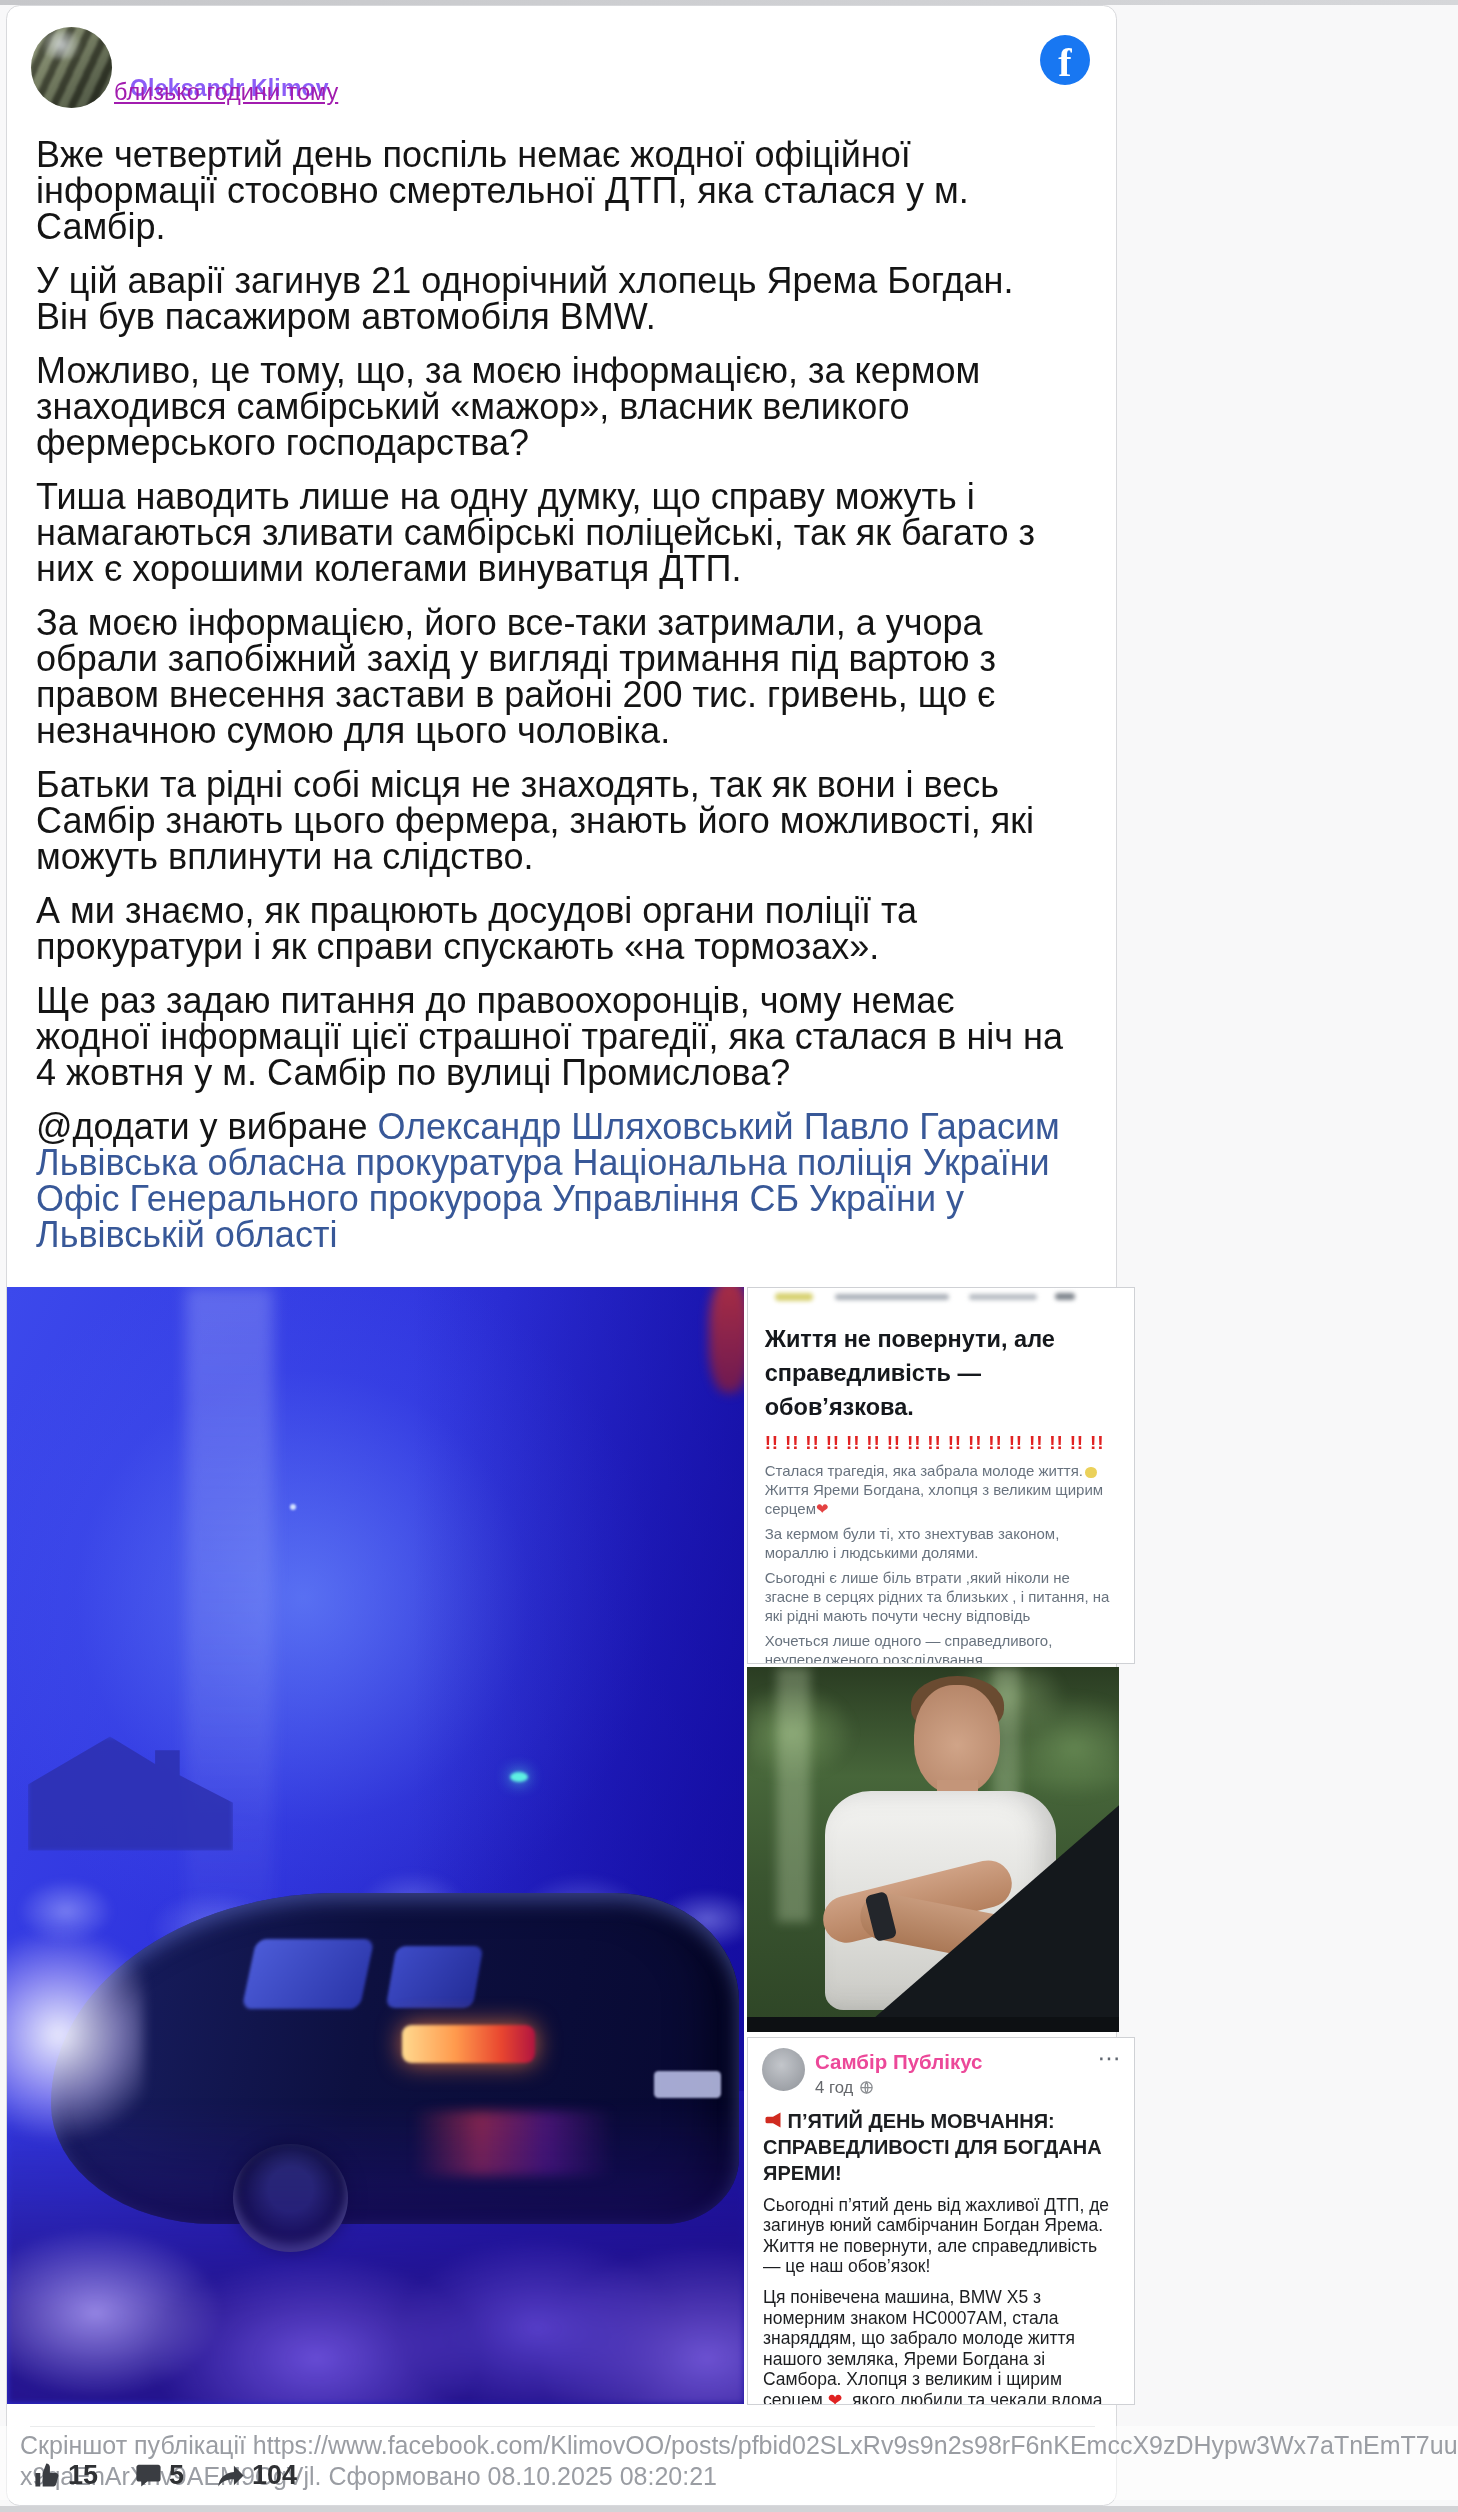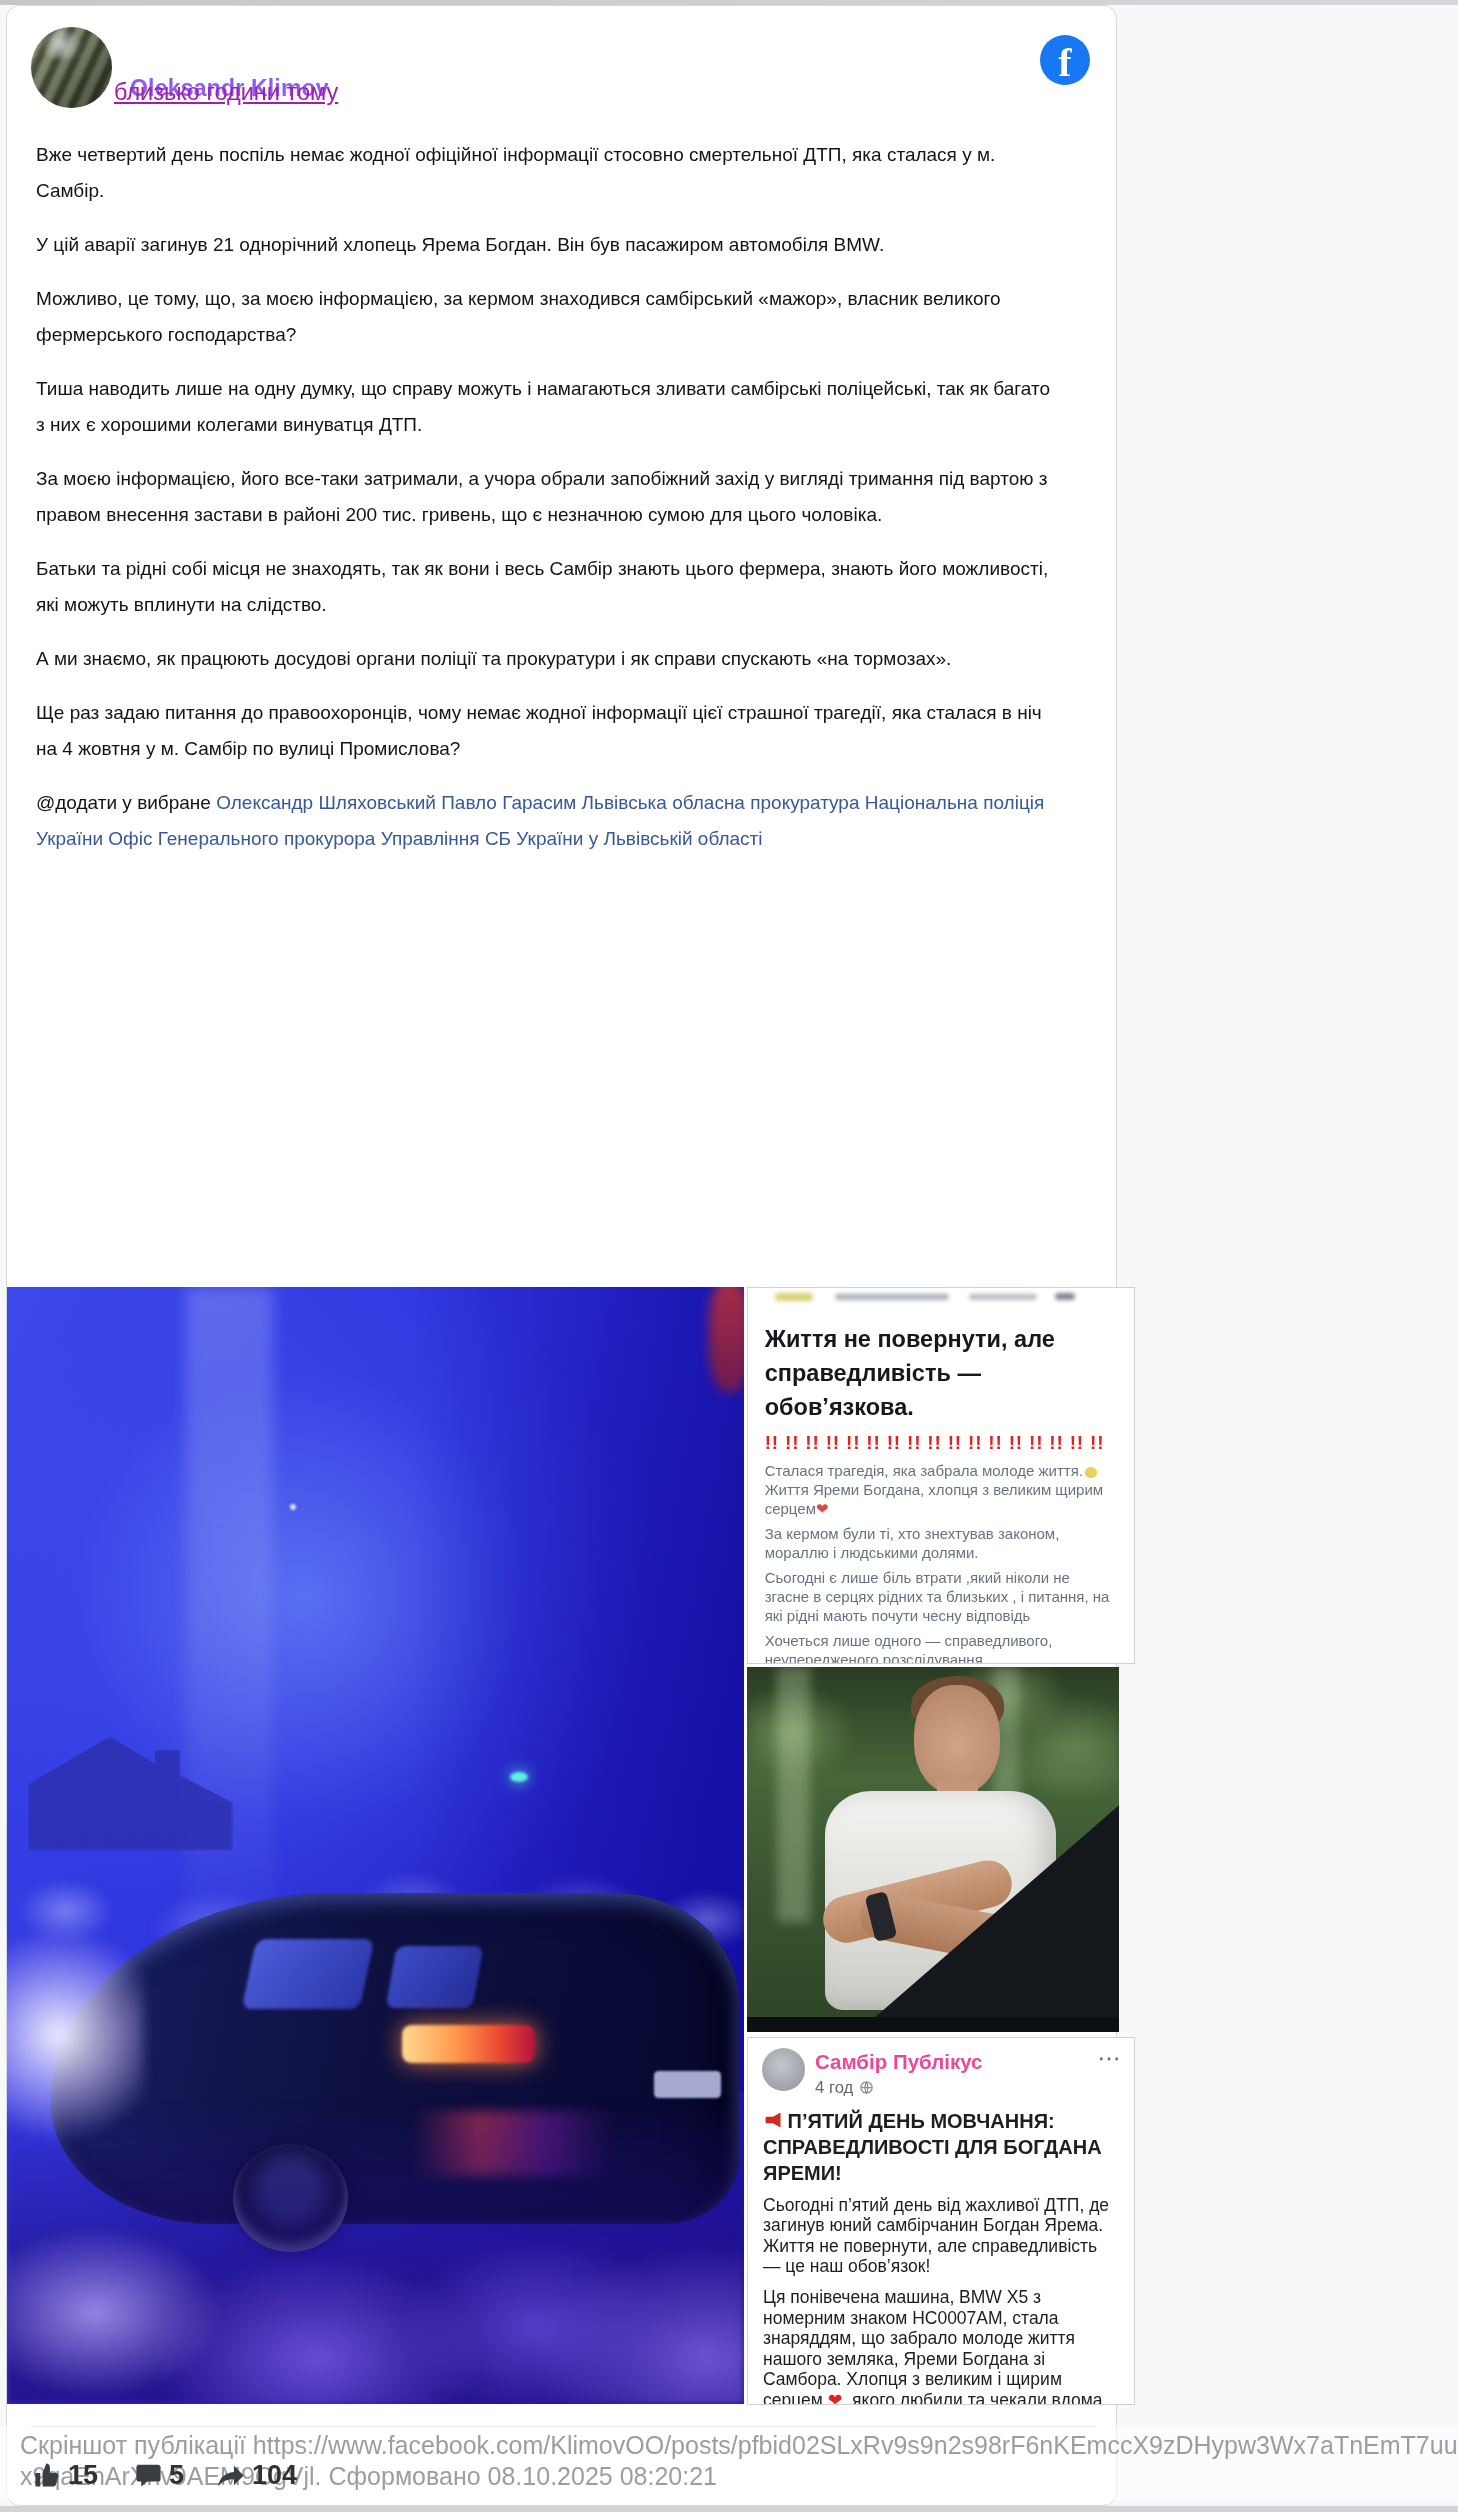--- a/index.html
+++ b/index.html
@@ -19,21 +19,21 @@
           filter:blur(1.5px);}
   .avatar:after{content:"";position:absolute;left:8%;top:6%;width:60%;height:34%;border-radius:50%;
           background:radial-gradient(circle,rgba(225,230,235,.8),transparent 70%);filter:blur(2.3px);}
   .author{position:absolute;left:123px;top:33px;font-size:23px;font-weight:bold;color:#8b5cf6;letter-spacing:0.2px;margin-top:36px;}
   .timestamp{position:absolute;left:107px;top:73px;font-size:23.5px;color:#a21caf;text-decoration:underline;}
   .fb-logo{position:absolute;left:1033px;top:29px;width:50px;height:50px;border-radius:50%;
            background:#1877F2;display:flex;align-items:flex-end;justify-content:center;overflow:hidden;}
   .fb-logo span{color:#fff;font-weight:bold;font-size:40px;line-height:44px;font-family:"Liberation Serif",serif;}
 
   
-  .bodytext{position:absolute;left:29px;top:131px;width:1027px;font-size:19px;line-height:36px;color:#141414;}
+  .bodytext{position:absolute;left:29px;top:131px;width:1027px;font-size:36px;line-height:36px;color:#141414;}
   .para{margin:0 0 18px 0;}
   .para:last-child{margin-bottom:16px;}
   .lnk{color:#385898;cursor:pointer;}
 
   
   .photo-left{position:absolute;left:0px;top:1281px;width:737px;height:1117px;overflow:hidden;
       background:linear-gradient(115deg,#3c49ec 0%,#2f33dd 40%,#1f1ab8 75%,#1a10a0 100%);}
   .ph{position:absolute;}
   .ph-glow{left:-61px;top:-46px;width:714px;height:714px;
       background:radial-gradient(circle,rgba(115,150,255,.6) 0%,rgba(70,90,240,.22) 45%,transparent 70%);}

